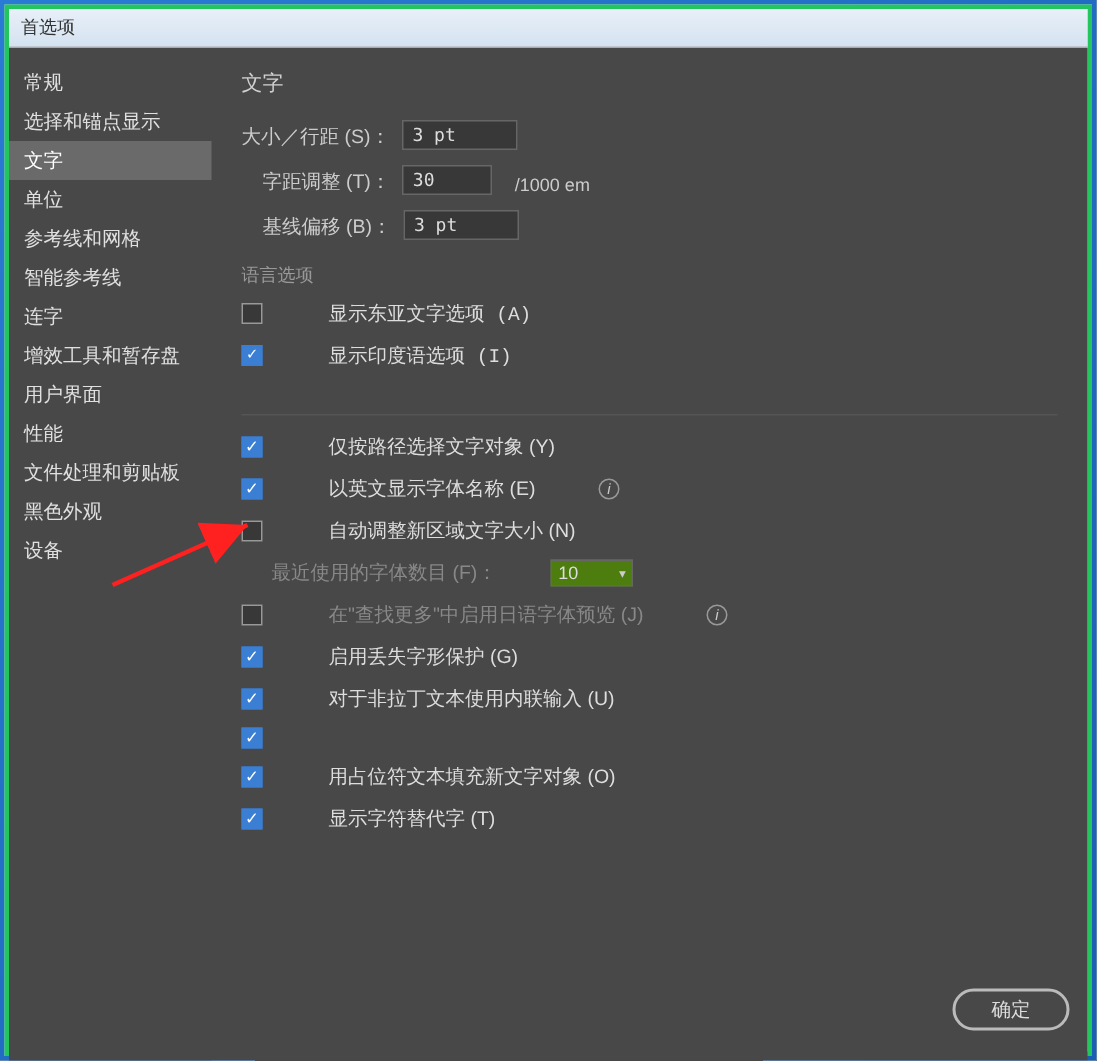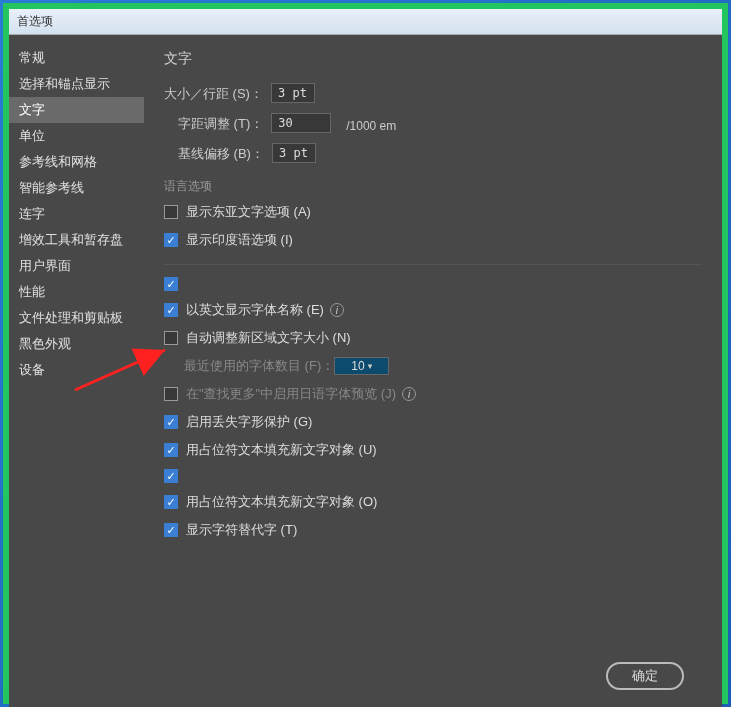--- a/index.html
+++ b/index.html
@@ -6,21 +6,21 @@
     body {
       font-family: "Microsoft YaHei", "SimSun", sans-serif;
       font-size: 13px;
       background: linear-gradient(135deg, #2a7bd4 0%, #1a5fb4 100%);
       width: 731px;
       height: 707px;
       overflow: hidden;
     }
     .window {
       background: #dce8f4;
-      border: 6px solid #22c55e;
+      border: 3px solid #22c55e;
       margin: 3px;
       height: 701px;
     }
     .titlebar {
       background: linear-gradient(to bottom, #e8f0f8, #d4e2f0);
       padding: 4px 8px;
       font-size: 12px;
       color: #333;
       border-bottom: 1px solid #aaa;
     }
@@ -69,40 +69,42 @@
     .input-field {
       background: #383838;
       border: 1px solid #666;
       color: #ddd;
       padding: 2px 6px;
       width: 60px;
       font-size: 12px;
       font-family: monospace;
     }
     .input-wide {
-      width: 44px;
+      width: 77px;
     }
     .unit {
       color: #ccc;
       margin-left: 15px;
       font-size: 12px;
     }
     .subsection {
       margin-top: 15px;
-      margin-bottom: 15px;
+      margin-bottom: 30px;
+      font-family: Liberation Mono, monospace;
     }
     .subsection-title {
       color: #999;
       font-size: 12px;
       margin-bottom: 8px;
     }
     .checkbox-row {
       display: flex;
       align-items: center;
       margin-bottom: 10px;
+      gap: 36px;
     }
     .checkbox {
       width: 14px;
       height: 14px;
       border: 1px solid #999;
       background: #383838;
       margin-right: 8px;
       display: inline-flex;
       align-items: center;
       justify-content: center;
@@ -130,36 +132,36 @@
       border-radius: 50%;
       display: inline-flex;
       align-items: center;
       justify-content: center;
       font-size: 10px;
       color: #ccc;
       margin-left: 6px;
       font-style: italic;
     }
     .select {
-      background: #0c4a6e;
+      background: #4d7c0f;
       border: 1px solid #666;
       color: #ddd;
-      padding: 1px 16px;
+      padding: 1px 4px;
       width: 55px;
       font-size: 12px;
       display: inline-flex;
       justify-content: space-between;
       align-items: center;
     }
     .chevron-down { font-size: 9px; color: #ccc; }
     .sep { border-top: 1px solid #555; margin: 12px 0; }
     .btn-row {
       position: absolute;
       bottom: 20px;
-      right: 38px;
+      right: 12px;
     }
     .btn {
       border: 2px solid #bbb;
       border-radius: 14px;
       background: transparent;
       color: #ddd;
       padding: 3px 24px;
       font-size: 13px;
       cursor: pointer;
     }
@@ -220,20 +222,21 @@
         <div class="checkbox-row">
           <span class="checkbox checked"></span>
           <span class="cb-label">显示印度语选项 (I)</span>
         </div>
       </div>
 
       <div class="sep"></div>
 
       <div class="checkbox-row">
         <span class="checkbox checked"></span>
+        <span class="cb-label">仅按路径选择文字对象 (Y)</span>
       </div>
       <div class="checkbox-row">
         <span class="checkbox checked"></span>
         <span class="cb-label">以英文显示字体名称 (E)</span>
         <span class="info-icon">i</span>
       </div>
       <div class="checkbox-row">
         <span class="checkbox"></span>
         <span class="cb-label">自动调整新区域文字大小 (N)</span>
       </div>
@@ -248,21 +251,21 @@
         <span class="checkbox"></span>
         <span class="cb-label">在"查找更多"中启用日语字体预览 (J)</span>
         <span class="info-icon">i</span>
       </div>
       <div class="checkbox-row">
         <span class="checkbox checked"></span>
         <span class="cb-label">启用丢失字形保护 (G)</span>
       </div>
       <div class="checkbox-row">
         <span class="checkbox checked"></span>
-        <span class="cb-label">用占位符文本填充新文字对象 (U)</span>
+        <span class="cb-label">对于非拉丁文本使用内联输入 (U)</span>
       </div>
       <div class="checkbox-row">
         <span class="checkbox checked"></span>
       </div>
       <div class="checkbox-row">
         <span class="checkbox checked"></span>
         <span class="cb-label">用占位符文本填充新文字对象 (O)</span>
       </div>
       <div class="checkbox-row">
         <span class="checkbox checked"></span>

